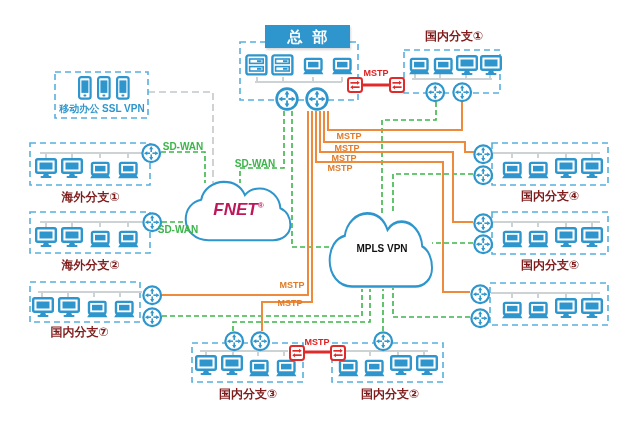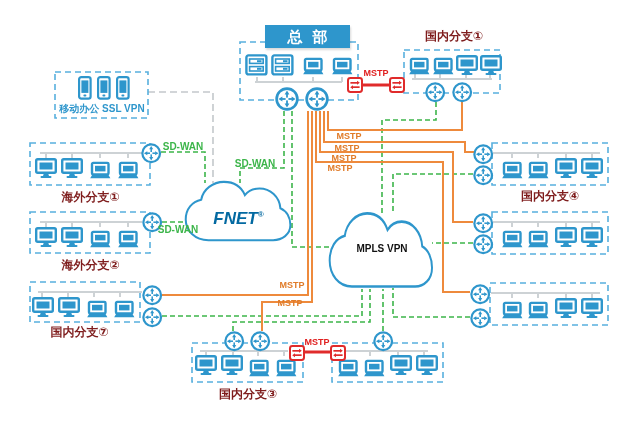--- a/index.html
+++ b/index.html
@@ -13,21 +13,21 @@
   .banner{
     position:absolute;background:#2e96cc;color:#ffffff;font-weight:700;font-size:15px;
     letter-spacing:10px;text-align:center;line-height:23px;text-indent:10px;
     box-shadow:1px 2px 2px rgba(0,0,0,0.15);
     margin-left:12px;
   }
   .ssl-label{font-size:10px;color:#2e96cc;font-weight:700;}
   .green-lbl{font-size:10px;font-weight:700;color:#3cb54a;}
   .orange-lbl{font-size:9px;font-weight:700;color:#e07b28;}
   .red-lbl{font-size:9px;font-weight:700;color:#e02020;}
-  .cloud-fnet{font-style:italic;font-weight:700;font-size:17px;color:#0369a1;margin-top:9px;}
+  .cloud-fnet{font-style:italic;font-weight:700;font-size:17px;color:#be185d;}
   .cloud-fnet sup{font-size:8px;}
   .cloud-mpls{font-weight:700;font-size:10px;color:#111111;}
 </style>
 </head>
 <body>
 
 <div class="canvas">
 
 <svg class="layer" width="640" height="429" viewBox="0 0 640 429">
   <defs>
@@ -233,21 +233,23 @@
 </svg>
 
 <div class="banner" style="left:253px;top:25px;width:85px;height:23px;">总部</div>
 
 <div class="lbl node-label" style="left:404px;top:30px;width:100px;">国内分支①</div>
 <div class="lbl ssl-label" style="left:57px;top:103px;width:90px;">移动办公 SSL VPN</div>
 <div class="lbl node-label" style="left:33px;top:191px;width:115px;">海外分支①</div>
 <div class="lbl node-label" style="left:33px;top:259px;width:115px;">海外分支②</div>
 <div class="lbl node-label" style="left:22px;top:326px;width:115px;">国内分支⑦</div>
 <div class="lbl node-label" style="left:192px;top:388px;width:112px;">国内分支③</div>
+<div class="lbl node-label" style="left:334px;top:388px;width:112px;">国内分支②</div>
 <div class="lbl node-label" style="left:494px;top:190px;width:112px;">国内分支④</div>
+<div class="lbl node-label" style="left:494px;top:259px;width:112px;">国内分支⑤</div>
 
 <div class="lbl cloud-fnet" style="left:196px;top:201px;width:85px;"><span>FNET</span><sup>®</sup></div>
 <div class="lbl cloud-mpls" style="left:336px;top:243px;width:92px;">MPLS VPN</div>
 
 <div class="lbl green-lbl" style="left:162px;top:141px;width:42px;">SD-WAN</div>
 <div class="lbl green-lbl" style="left:157px;top:224px;width:42px;">SD-WAN</div>
 <div class="lbl green-lbl" style="left:234px;top:158px;width:42px;">SD-WAN</div>
 
 <div class="lbl orange-lbl" style="left:332px;top:132px;width:34px;">MSTP</div>
 <div class="lbl orange-lbl" style="left:330px;top:144px;width:34px;">MSTP</div>

